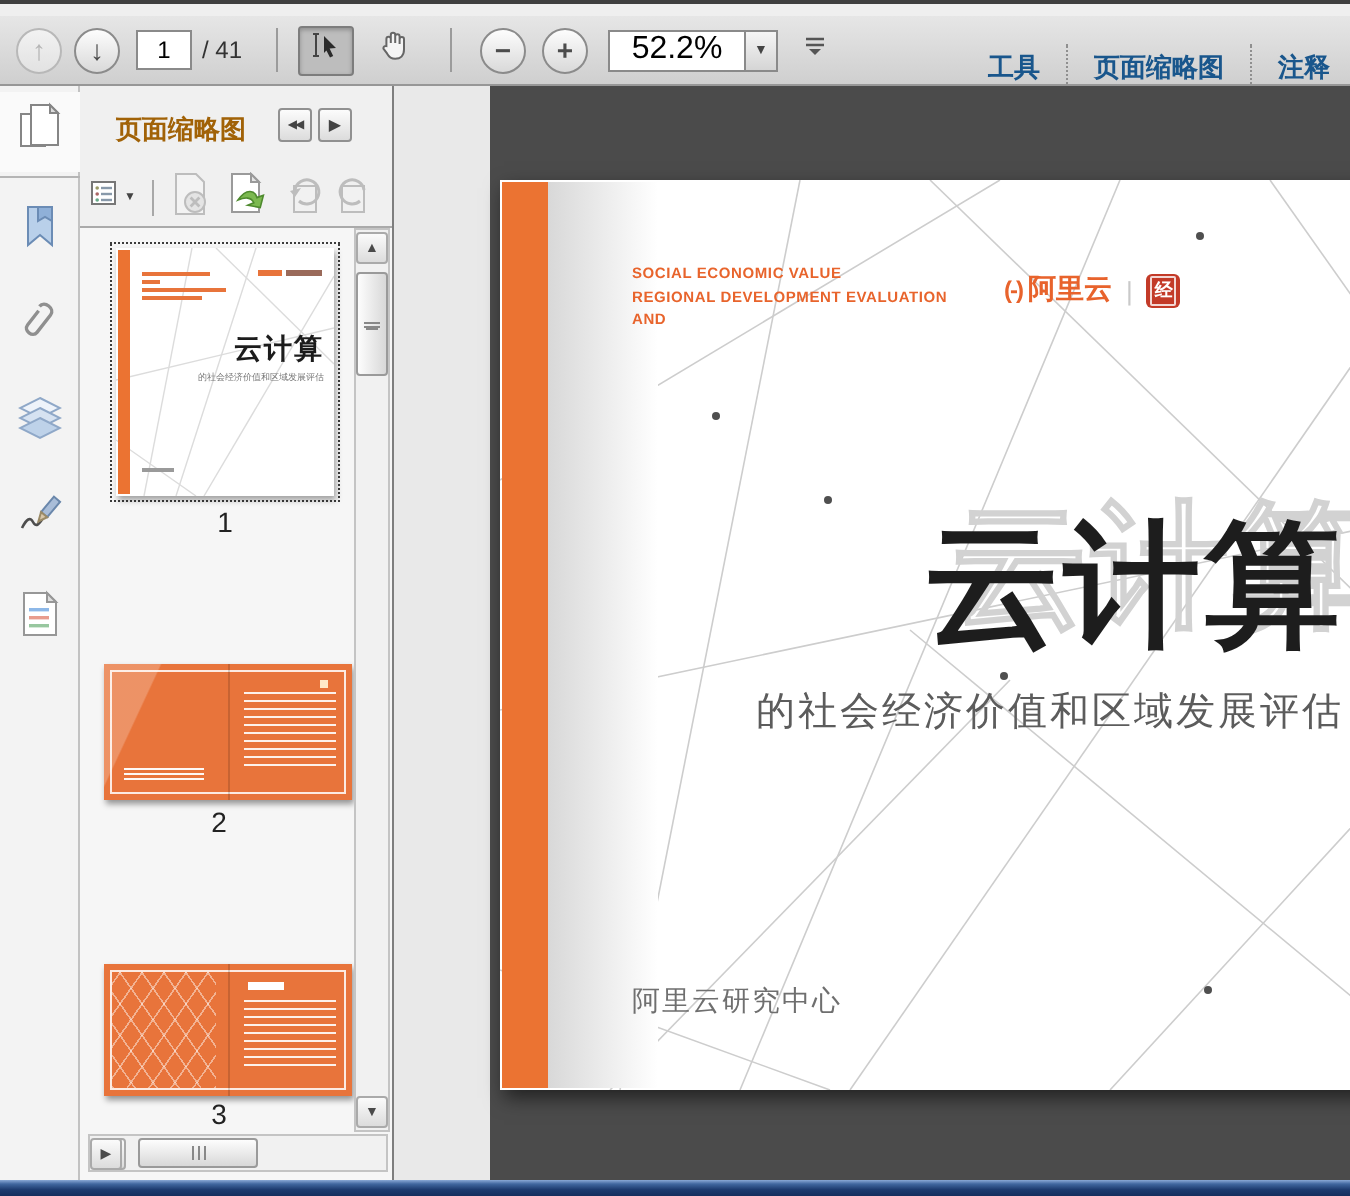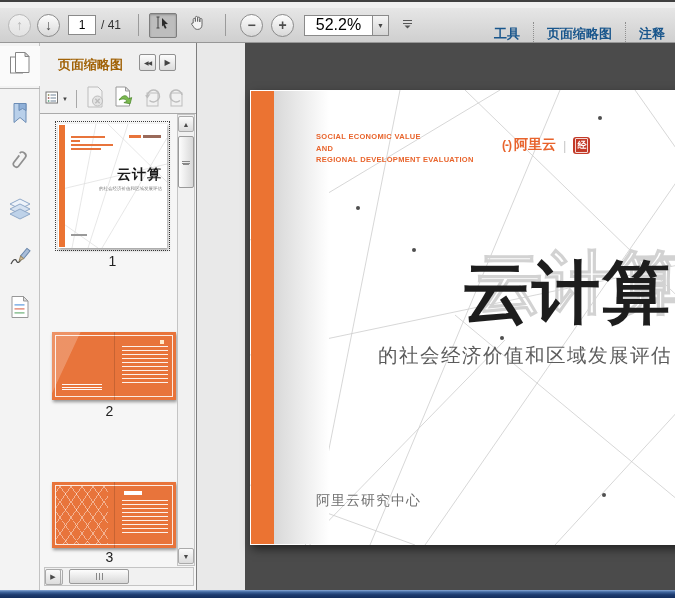--- a/index.html
+++ b/index.html
@@ -463,22 +463,22 @@
               <circle cx="354" cy="405" r="2"></circle>
             <circle cx="108" cy="118" r="2"></circle>
               <circle cx="252" cy="248" r="2"></circle>
           </g>
         </svg>
         <div class="page-strip"></div>
         <div class="strip-shadow"></div>
 
         <div class="eng-block">
           <div>SOCIAL ECONOMIC VALUE</div>
+          <div>REGIONAL DEVELOPMENT EVALUATION</div>
           <div>AND</div>
-          <div>REGIONAL DEVELOPMENT EVALUATION</div>
         </div>
 
         <div class="logo-row">
           <span class="ali-mark">(-)</span>
           <span class="ali-name">阿里云</span>
           <span class="logo-div">|</span>
           <span class="seal">
             <span>经</span>
           </span>
         </div>

